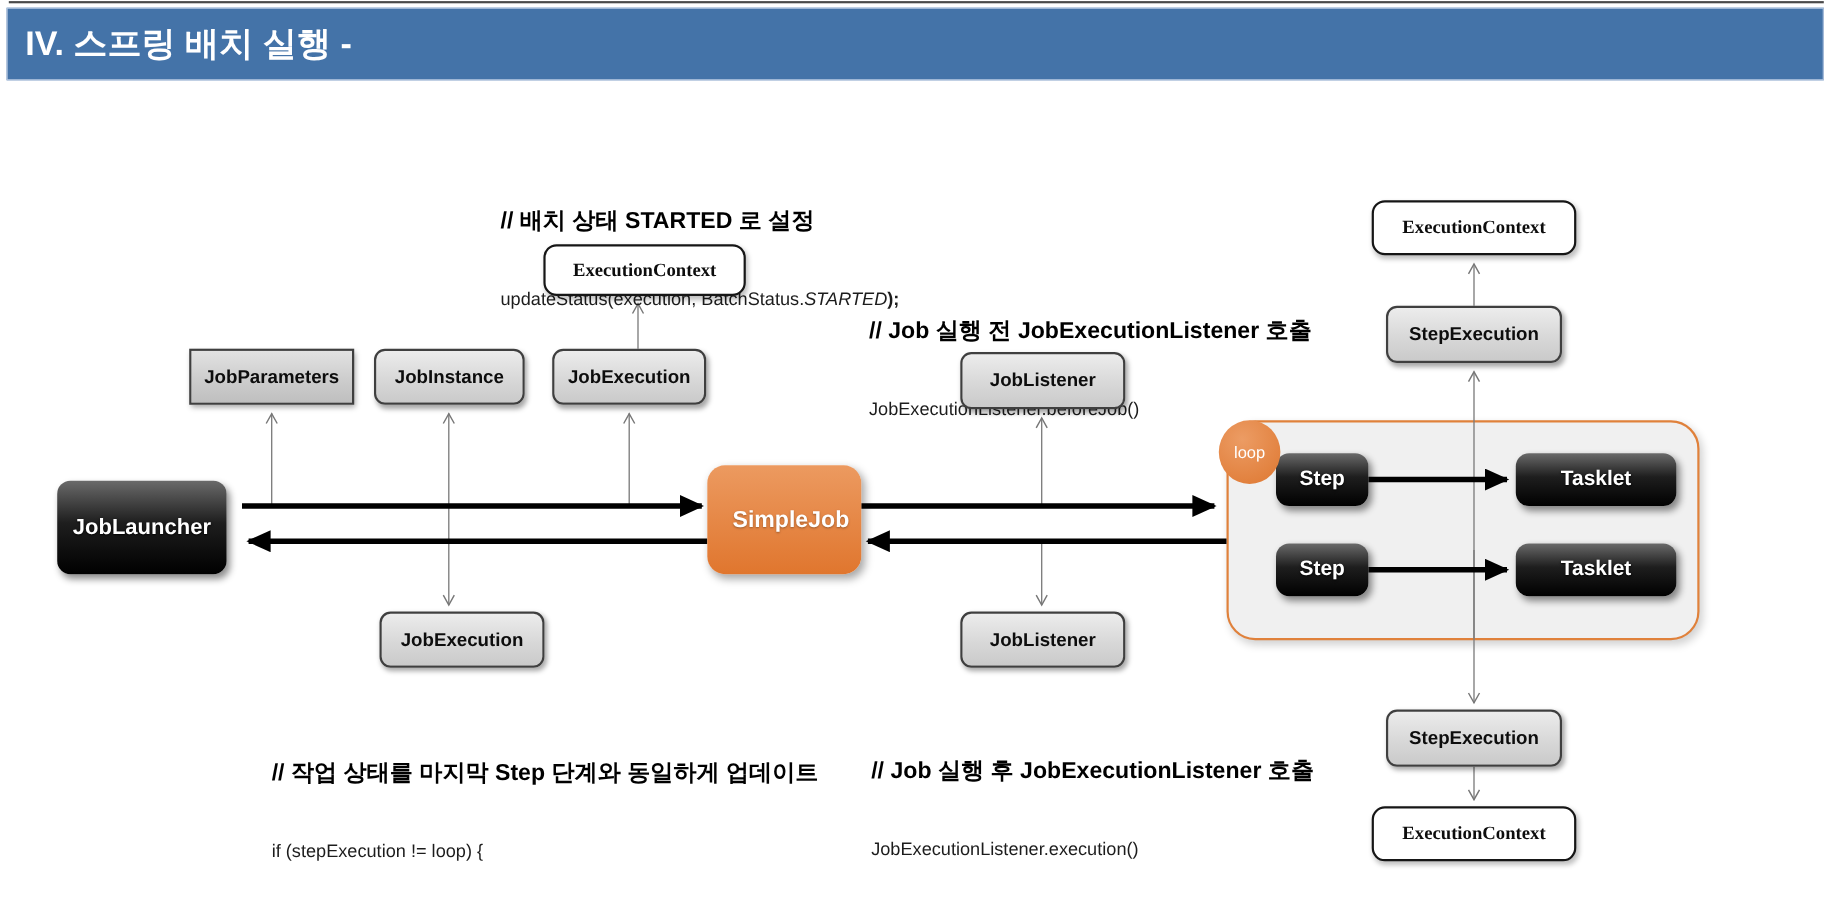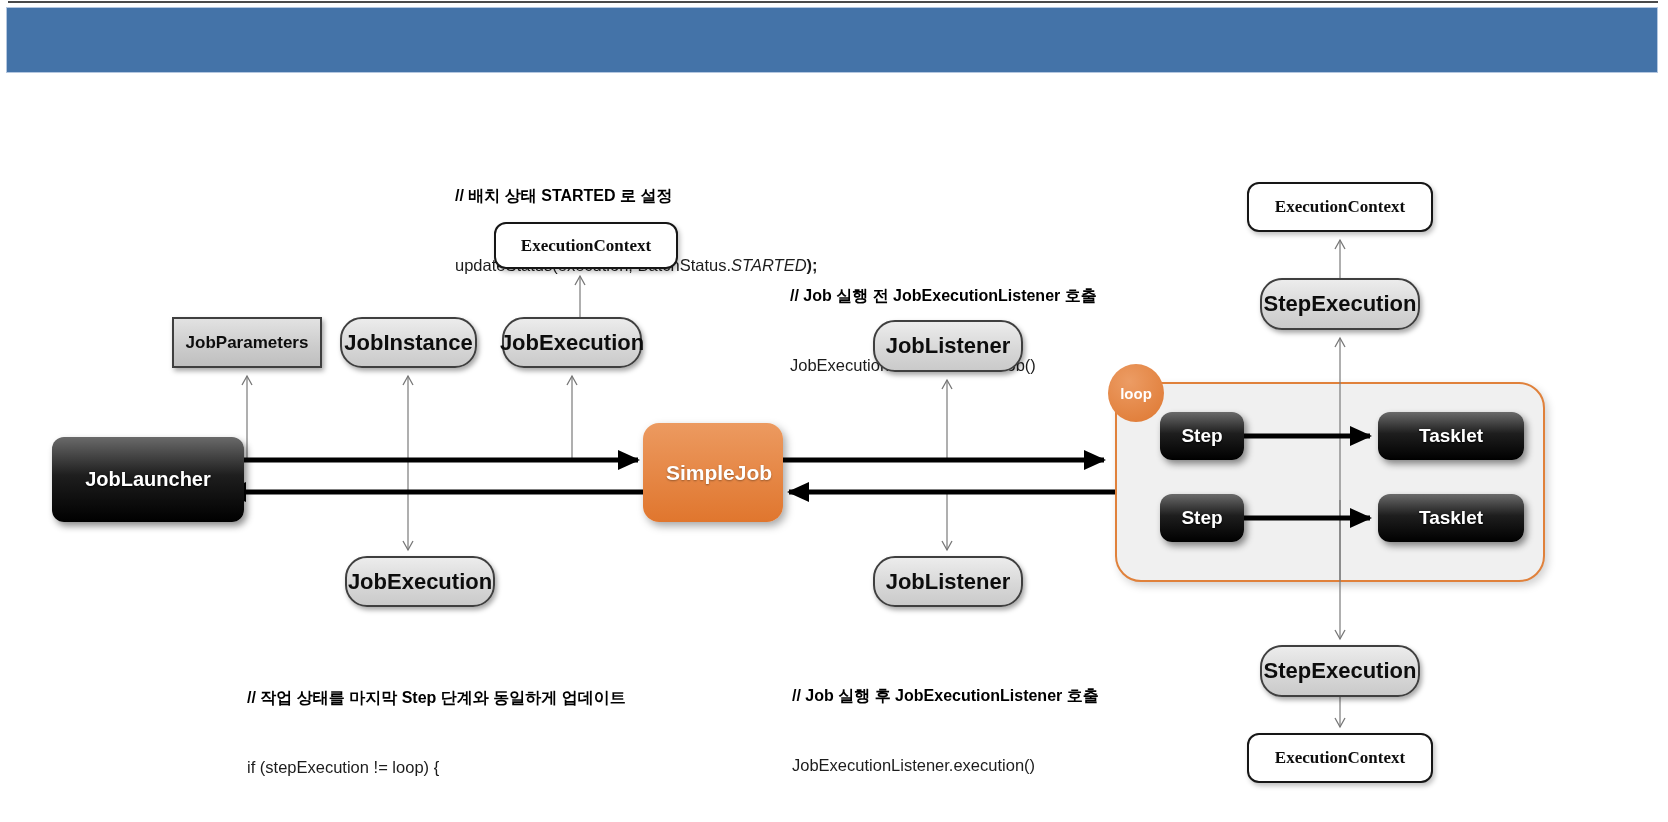--- a/index.html
+++ b/index.html
@@ -20,21 +20,21 @@
     position:absolute;left:1115px;top:382px;width:430px;height:200px;box-sizing:border-box;
     background:#F0F0F0;border:2.5px solid #E0813B;border-radius:26px;
     box-shadow:3px 4px 8px rgba(0,0,0,0.18);z-index:1;
   }
   .box{
     position:absolute;display:flex;align-items:center;justify-content:center;
     box-sizing:border-box;font-weight:bold;z-index:3;text-align:center;
   }
   .gray{
     background:linear-gradient(180deg,#ECECEC 0%,#D8D8D8 55%,#CACACA 100%);
-    border:2px solid #3f3f3f;border-radius:22px;color:#0d0d0d;font-size:22px;
+    border:2px solid #3f3f3f;border-radius:10px;color:#0d0d0d;font-size:17px;
     box-shadow:2px 3px 5px rgba(0,0,0,0.35);
   }
   .gray2{
     background:linear-gradient(180deg,#E2E2E2 0%,#CDCDCD 55%,#BFBFBF 100%);
     border:2px solid #3f3f3f;border-radius:0;color:#0d0d0d;font-size:17px;
     box-shadow:2px 3px 5px rgba(0,0,0,0.35);
   }
   .white{
     background:#ffffff;border:2.5px solid #161616;border-radius:12px;
     color:#0d0d0d;font-size:17px;box-shadow:2px 3px 5px rgba(0,0,0,0.25);font-family:Liberation Serif, serif;
@@ -43,39 +43,40 @@
     background:linear-gradient(180deg,#6a6a6a 0%,#1e1e1e 45%,#000000 100%);
     color:#fff;border-radius:12px;font-size:19px;
     box-shadow:3px 4px 7px rgba(0,0,0,0.45);text-shadow:0 1px 2px #000;
   }
   .orangebox{
     background:linear-gradient(180deg,#EC9A60 0%,#E0762E 100%);
     color:#fff;border-radius:16px;font-size:21px;
     box-shadow:3px 4px 8px rgba(0,0,0,0.35);text-shadow:0 1px 2px rgba(0,0,0,0.35);padding-left:12px;
   }
   .loop-badge{
-    position:absolute;left:1108px;top:364px;width:56px;height:58px;border-radius:50%;
+    position:absolute;left:1108px;top:382px;width:56px;height:58px;border-radius:50%;
     background:radial-gradient(circle at 38% 30%,#EC9C64,#DE7730);
     display:flex;align-items:center;justify-content:center;
-    color:#fff;font-size:15px;font-weight:bold;z-index:4;
+    color:#fff;font-size:15px;font-weight:normal;z-index:4;
   }
   .ann{position:absolute;z-index:3;white-space:pre;}
-  .ann-comment{font-weight:bold;font-size:16px;color:#000;margin-bottom:13px;}
+  .ann-comment{font-weight:bold;font-size:21px;color:#000;margin-bottom:13px;}
   .ann-code{font-size:16.5px;color:#1c1c1c;margin-bottom:13px;}
   .ann-code .em{font-style:italic;}
   .ann-code .bld{font-weight:bold;}
 </style>
 </head>
 <body>
 
 <div id="slide">
 
   <div class="top-hairline"></div>
 
   <div class="titlebar">
+    <span>IV. 스프링 배치 실행 - </span>
   </div>
 
   <div class="loop-container"></div>
 
   <svg class="layer" width="1668" height="822">
     <defs>
       <marker id="mBlack" markerUnits="userSpaceOnUse" markerWidth="24" markerHeight="22" refX="20" refY="10" orient="auto">
         <path d="M0,0 L22,10 L0,20 Z" fill="#000"></path>
       </marker>
       <marker id="mGray" markerUnits="userSpaceOnUse" markerWidth="13" markerHeight="14" refX="10" refY="6" orient="auto">
@@ -129,21 +130,21 @@
     
     
   </div>
 
   <div class="box white" style="left:494px;top:222px;width:184px;height:47px;">ExecutionContext</div>
 
   <div class="box gray2" style="left:172px;top:317px;width:150px;height:51px;">JobParameters</div>
   <div class="box gray" style="left:340px;top:317px;width:137px;height:51px;">JobInstance</div>
   <div class="box gray" style="left:502px;top:317px;width:140px;height:51px;">JobExecution</div>
 
-  <div class="box blackbox" style="left:52px;top:437px;width:192px;height:85px;font-size:20px;">JobLauncher</div>
+  <div class="box blackbox" style="left:52px;top:437px;width:154px;height:85px;font-size:20px;">JobLauncher</div>
 
   <div class="box orangebox" style="left:643px;top:423px;width:140px;height:99px;">SimpleJob</div>
 
   <div class="box gray" style="left:345px;top:556px;width:150px;height:51px;">JobExecution</div>
 
   <div class="box gray" style="left:873px;top:320px;width:150px;height:52px;">JobListener</div>
   <div class="box gray" style="left:873px;top:556px;width:150px;height:51px;">JobListener</div>
 
   <div class="loop-badge">loop</div>
 

